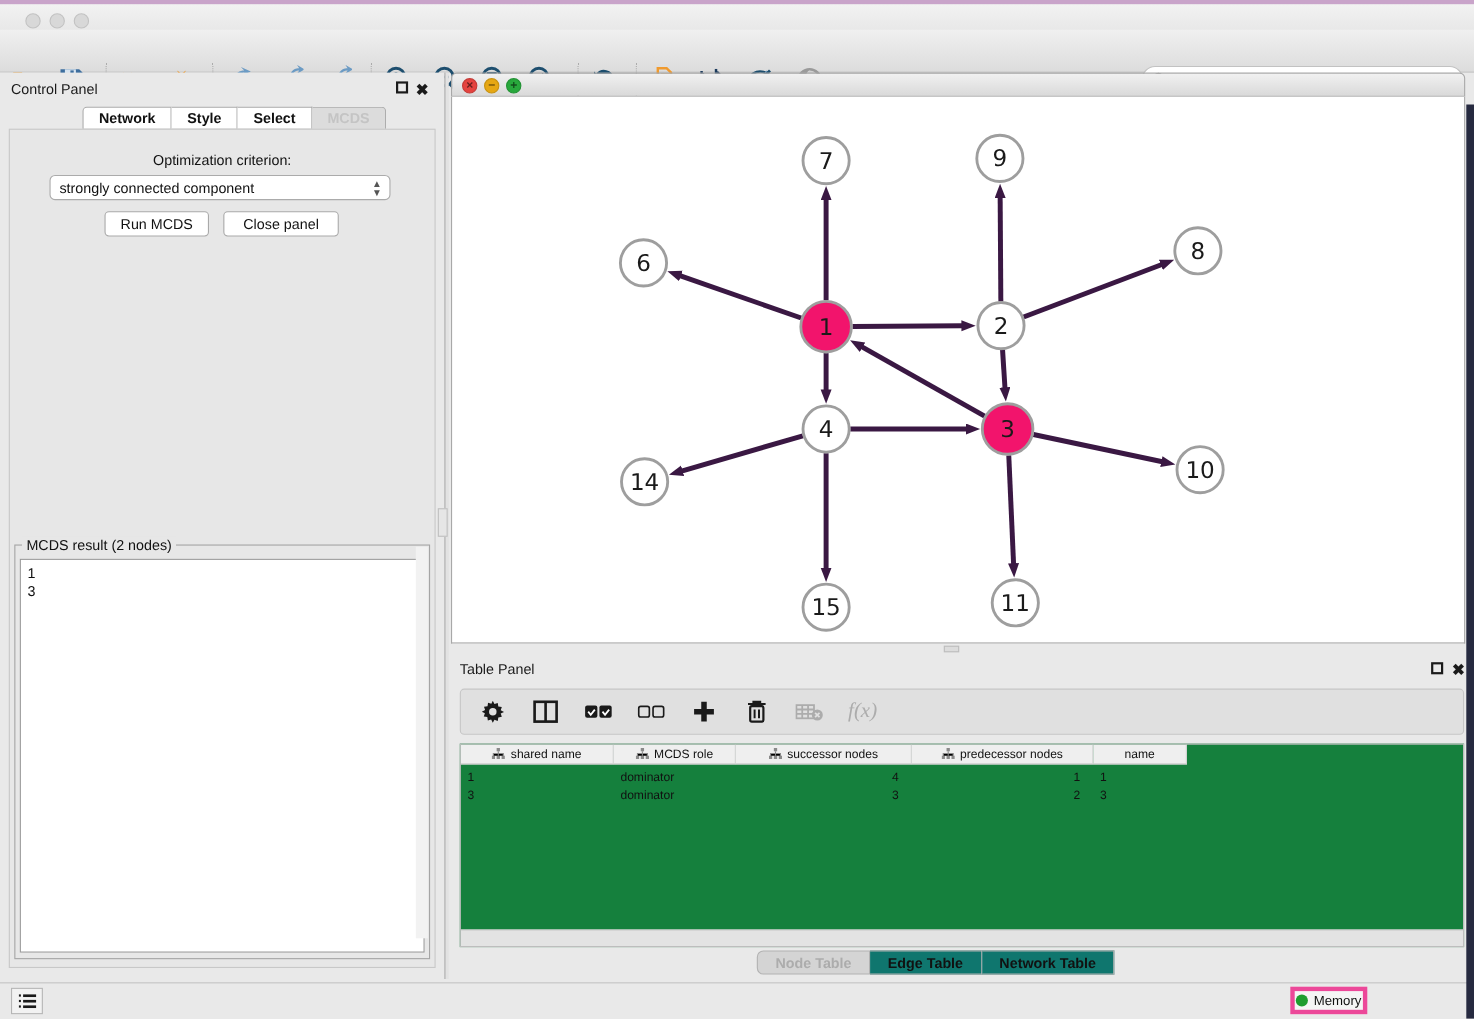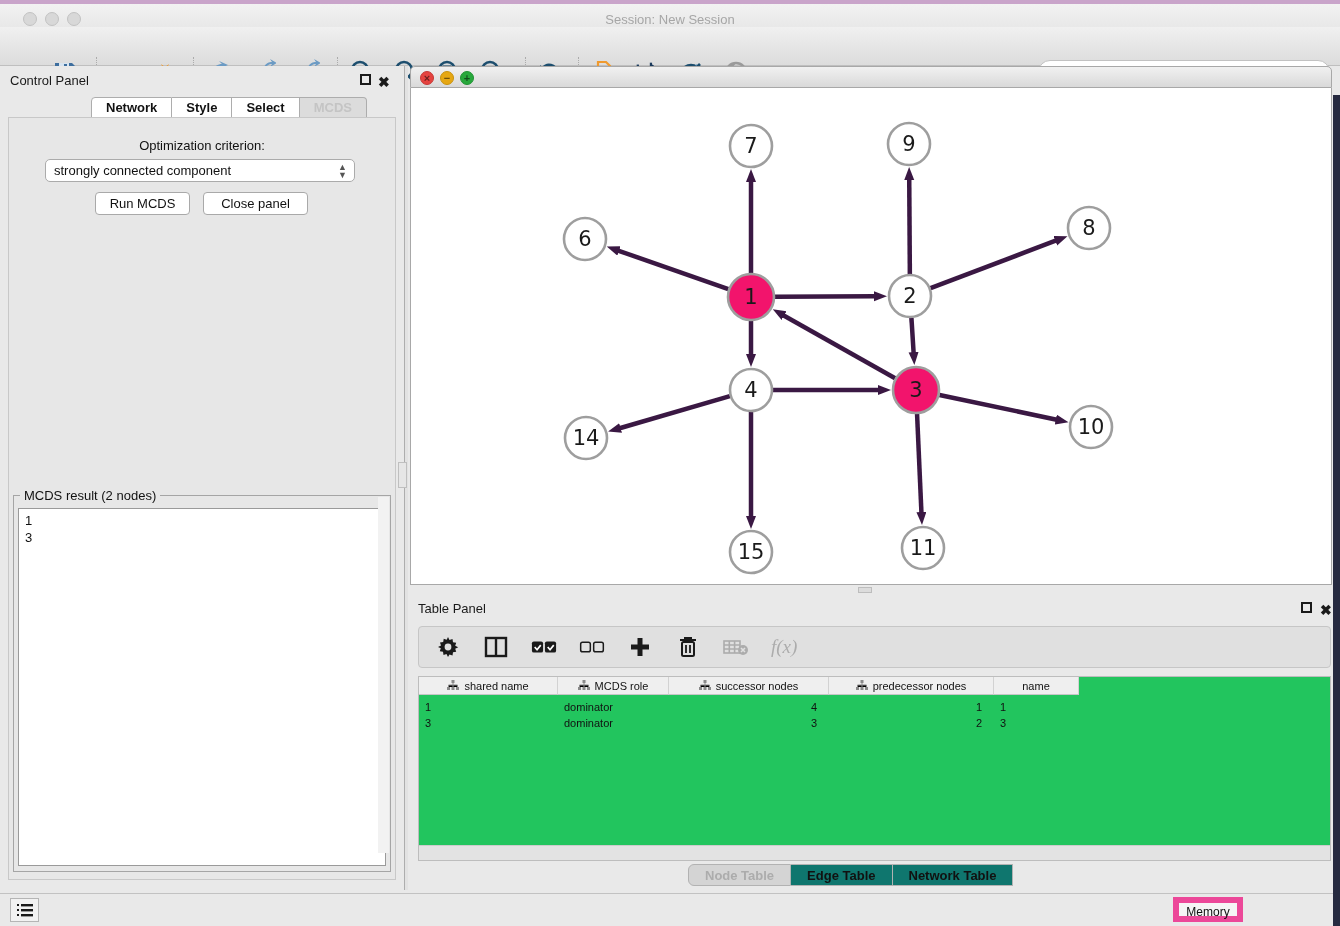--- a/index.html
+++ b/index.html
@@ -17,21 +17,21 @@
   .tb-sep { position:absolute; top:30px; height:30px; border-left:1px dotted #ABABAB; }
   .searchbox { position:absolute; left:1038px; top:33px; width:292px; height:24px; background:#FFFFFF; border:1px solid #C2C2C2; border-radius:12px; display:flex; align-items:center; padding-left:8px; }
 
   
   .cp { position:absolute; left:0; top:66px; width:404px; height:824px; background:#E9E9E9; }
   .panel-title { position:absolute; font-size:13px; color:#1A1A1A; }
   .win-btn { position:absolute; width:13px; height:13px; }
   .float-glyph { width:11px; height:11px; border:2px solid #1A1A1A; display:block; }
   .close-glyph { font-size:14px; font-weight:bold; color:#1A1A1A; line-height:13px; }
 
-  .cp-tabs { position:absolute; left:91px; top:97px; height:17px; display:flex; }
+  .cp-tabs { position:absolute; left:75px; top:97px; height:17px; display:flex; }
   .cp-tab { height:21px; border:1px solid #ADADAD; border-left:none; background:#FFFFFF; font-size:13px; font-weight:600; color:#111; display:flex; align-items:center; justify-content:center; padding:0 14px; }
   .cp-tab:first-child { border-left:1px solid #ADADAD; border-top-left-radius:4px; }
   .cp-tab:last-child { border-top-right-radius:4px; }
   .cp-tab.active { background:#DCDCDC; color:#C4C4C4; }
 
   .cp-body { position:absolute; left:8px; top:117px; width:388px; height:763px; background:#E7E7E7; border:1px solid #C8C8C8; }
   .opt-label { position:absolute; left:0; top:20px; width:100%; text-align:center; font-size:13px; color:#111; }
   .dropdown { position:absolute; left:36px; top:41px; width:310px; height:23px; background:#FFFFFF; border:1px solid #ABABAB; border-radius:5px; font-size:13px; color:#111; display:flex; align-items:center; padding:0 8px; }
   .dd-stepper { position:absolute; right:7px; top:3px; display:flex; flex-direction:column; align-items:center; line-height:8px; font-size:9px; color:#555; }
   .btn { position:absolute; height:23px; background:#FFFFFF; border:1px solid #A9A9A9; border-radius:4px; font-size:13px; color:#111; display:flex; align-items:center; justify-content:center; }
@@ -52,51 +52,50 @@
   .net-canvas { position:absolute; left:0; top:22px; width:922px; height:497px; background:#FFFFFF; border:1px solid #A8A8A8; border-top:none; }
 
   .h-grip { position:absolute; left:858px; top:587px; width:14px; height:6px; background:#DCDCDC; border:1px solid #BDBDBD; }
 
   
   .tp { position:absolute; left:408px; top:595px; width:925px; height:295px; background:#E9E9E9; }
   .tp-toolbar { position:absolute; left:10px; top:31px; width:913px; height:42px; background:#E0E0E0; border:1px solid #C6C6C6; border-radius:4px; display:flex; align-items:center; gap:22px; padding-left:16px; }
   .tp-ico { width:26px; height:26px; display:flex; align-items:center; justify-content:center; }
   .fx-label { font-family:"Liberation Serif", serif; font-style:italic; font-size:19px; color:#ACACAC; }
 
-  .tbl { position:absolute; left:10px; top:81px; width:913px; height:185px; background:#22c55e; border:1px solid #BDBDBD; }
+  .tbl { position:absolute; left:10px; top:81px; width:913px; height:185px; background:#15803d; border:1px solid #BDBDBD; }
   .tbl-header { position:absolute; left:0; top:0; height:18px; display:flex; }
   .th { height:18px; background:#EFEFEF; border-right:1px solid #D2D2D2; border-bottom:1px solid #C6C6C6; font-size:11px; color:#111; display:flex; align-items:center; justify-content:center; gap:5px; }
   .tr { position:absolute; left:0; height:16px; display:flex; font-size:11px; color:#111; }
   .td { height:16px; display:flex; align-items:center; padding:0 6px; }
   .td.num { justify-content:flex-end; padding-right:12px; }
   .tbl-hscroll { position:absolute; left:0; bottom:0; width:100%; height:15px; background:#E3E3E3; border-top:1px solid #CCCCCC; }
 
   .tp-tabs { position:absolute; left:280px; top:269px; height:22px; display:flex; }
   .tp-tab { height:22px; background:#0f766e; border:1px solid #B2B2B2; border-left:none; font-size:13px; font-weight:600; color:#111; display:flex; align-items:center; justify-content:center; padding:0 16px; }
   .tp-tab:first-child { border-left:1px solid #B2B2B2; border-radius:6px 0 0 6px; }
   .tp-tab:last-child { border-radius:0 6px 6px 0;margin-top:32px; }
   .tp-tab.active { background:#D4D4D4; color:#ACACAC; }
 
   
   .statusbar { position:absolute; left:0; top:893px; width:1340px; height:33px; background:#E9E9E9; border-top:1px solid #C2C2C2; }
   .sb-left-btn { position:absolute; left:10px; top:4px; width:29px; height:24px; background:#F2F2F2; border:1px solid #B5B5B5; display:flex; align-items:center; justify-content:center; }
-  .memory-btn { position:absolute; right:97px; top:3px; width:70px; height:25px; background:#F5F5F5; border:6px solid #ec4899; display:flex; align-items:center; justify-content:center; gap:5px; font-size:12px; color:#111;flex-direction:column; }
+  .memory-btn { position:absolute; right:97px; top:3px; width:70px; height:25px; background:#F5F5F5; border:4px solid #ec4899; display:flex; align-items:center; justify-content:center; gap:5px; font-size:12px; color:#111; }
   .mem-dot { width:11px; height:11px; border-radius:50%; background:#1F9D2F; }
 
   .desktop-strip { position:absolute; left:1333px; top:95px; width:7px; height:831px; background:#262A40; }
 </style>
 </head>
 <body>
 
 <div class="top-strip"></div>
 <div class="titlebar">
   <span class="tl-dot" style="left:23px;"></span>
   <span class="tl-dot" style="left:45px;"></span>
   <span class="tl-dot" style="left:67px;"></span>
-  <div class="title-text">Session: New Session</div>
 </div>
 
 <div class="toolbar">
 
   <span class="tb-icon" style="left:8px;">
     <svg width="26" height="26" viewBox="0 0 26 26">
         <path d="M2 6h8l2 3h9v3H6L3 21H2z" fill="#E89323"></path>
         <path d="M6 12h19l-4 9H2z" fill="#F6AB3C"></path>
       </svg>
   </span>

